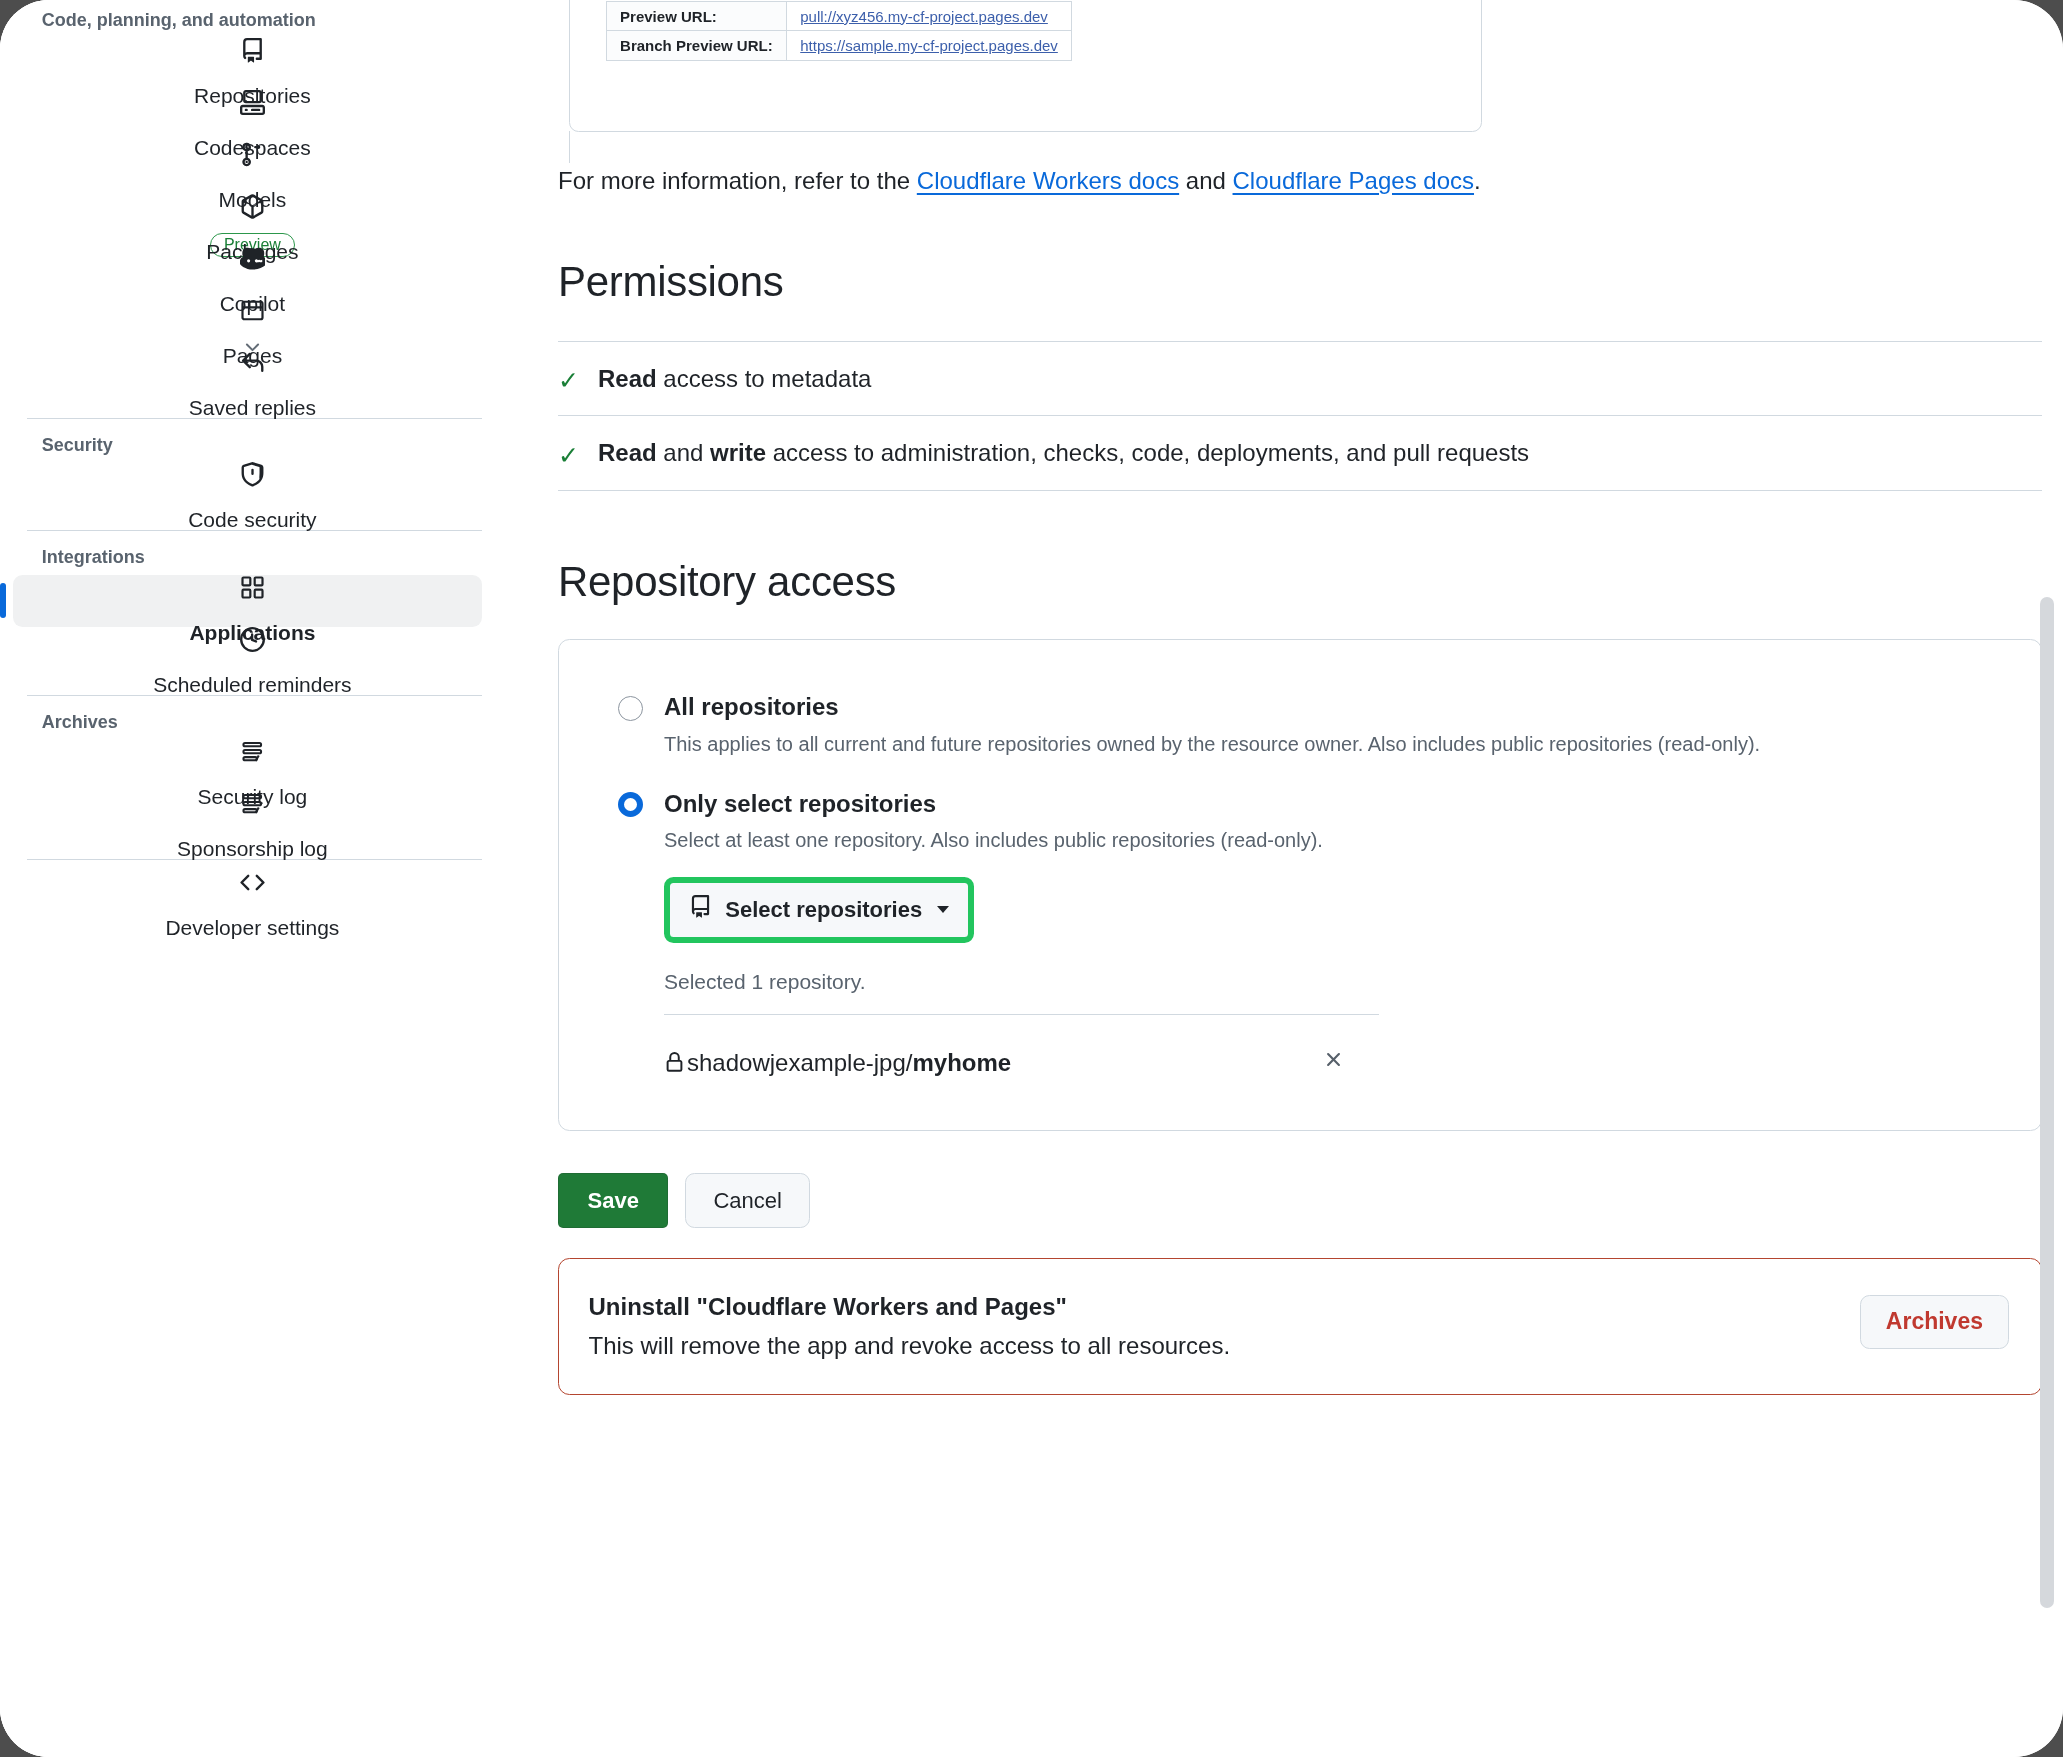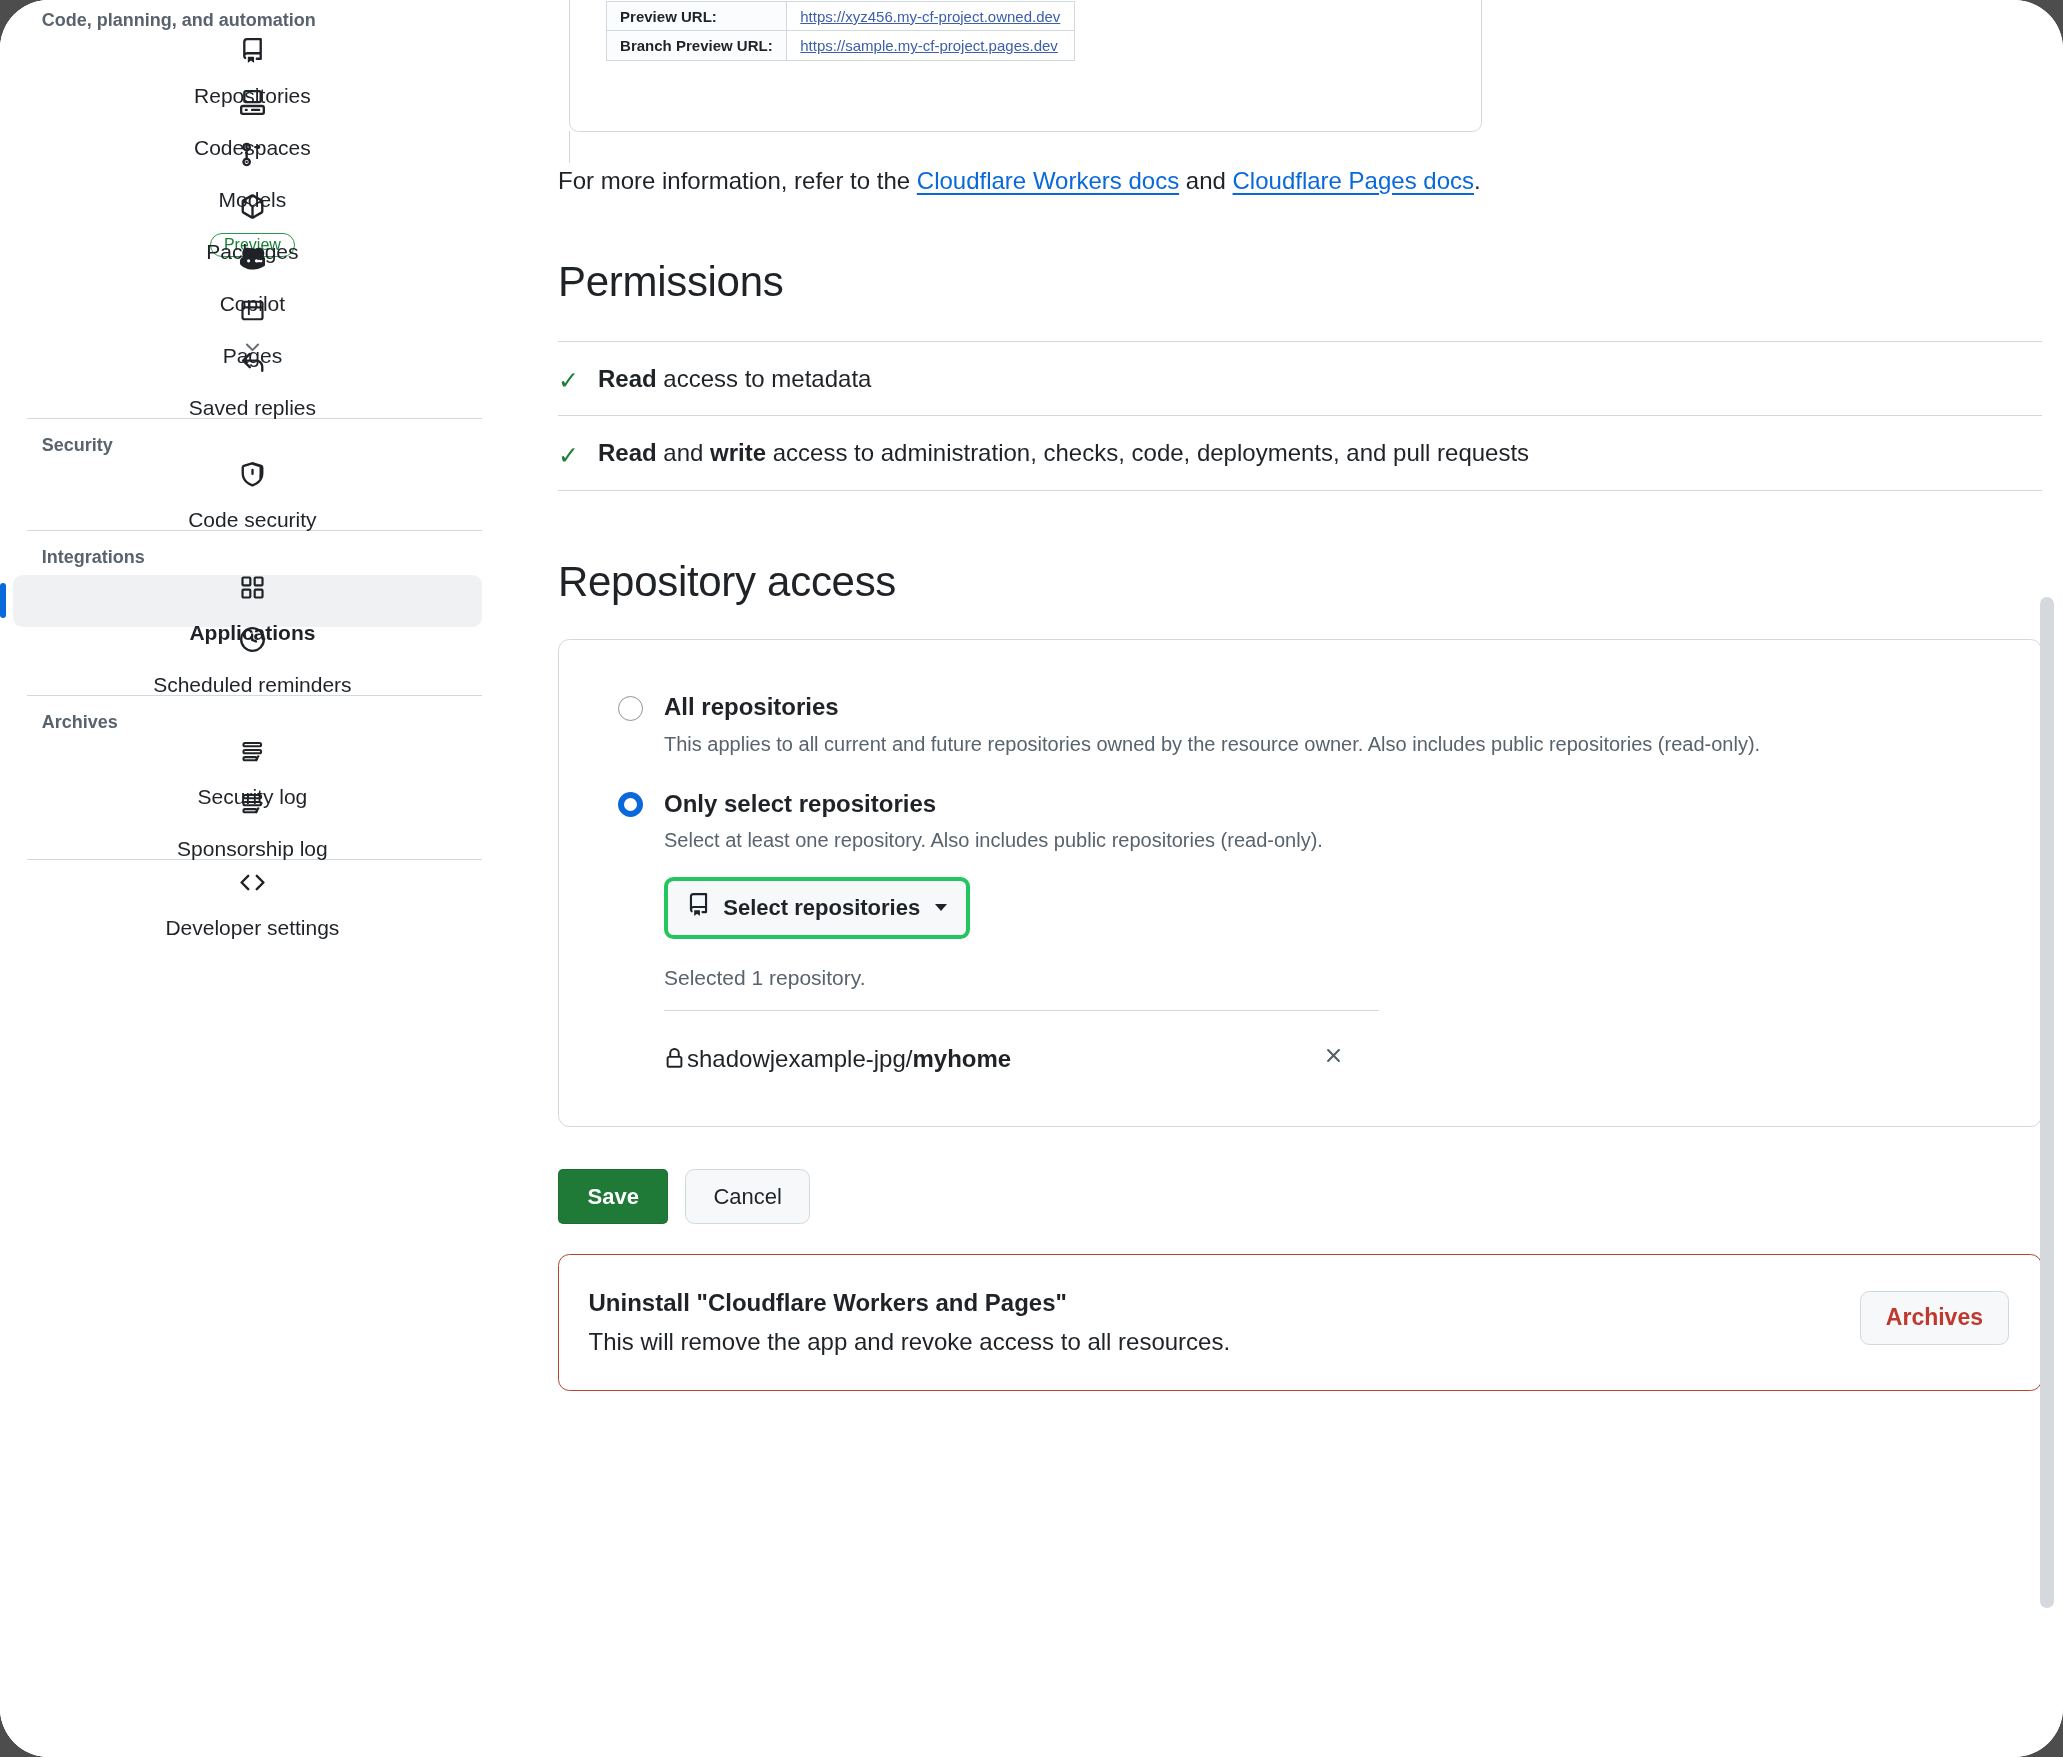--- a/index.html
+++ b/index.html
@@ -180,21 +180,21 @@
   .radio-label { font-size: 24px; font-weight: 700; color: #1f2328; }
   .radio-help {
     font-size: 20px; color: #59636e;
     margin: 11.4px 0 0 46px;
   }
   .opt-block + .opt-block { margin-top: 34px; }
 
   .select-repos-btn {
     display: inline-flex; align-items: center; gap: 13.3px;
     margin: 25px 0 0 46px;
-    border: 4px solid #22c55e;
+    border: 6px solid #22c55e;
     border-radius: 9.5px;
     background: #f6f8fa;
     padding: 12.4px 19px;
     font-size: 22px; font-weight: 700; color: #1f2328;
     cursor: pointer;
   }
   .caret {
     width: 0; height: 0;
     border-left: 6.7px solid transparent;
     border-right: 6.7px solid transparent;
@@ -450,21 +450,21 @@
   <main id="main">
     <div class="main-inner">
 
       <div class="comment-wrap">
         <div class="comment-card">
           <table class="url-table">
             <tbody>
                   <tr>
               <td class="lbl">Preview URL:</td>
               <td class="val">
-                <a href="#">https://xyz456.my-cf-project.owned.dev</a>
+                <a href="#">pull://xyz456.my-cf-project.pages.dev</a>
               </td>
             </tr>
             <tr>
               <td class="lbl">Branch Preview URL:</td>
               <td class="val">
                 <a href="#">https://sample.my-cf-project.pages.dev</a>
               </td>
             </tr>
           </tbody>
               </table>

